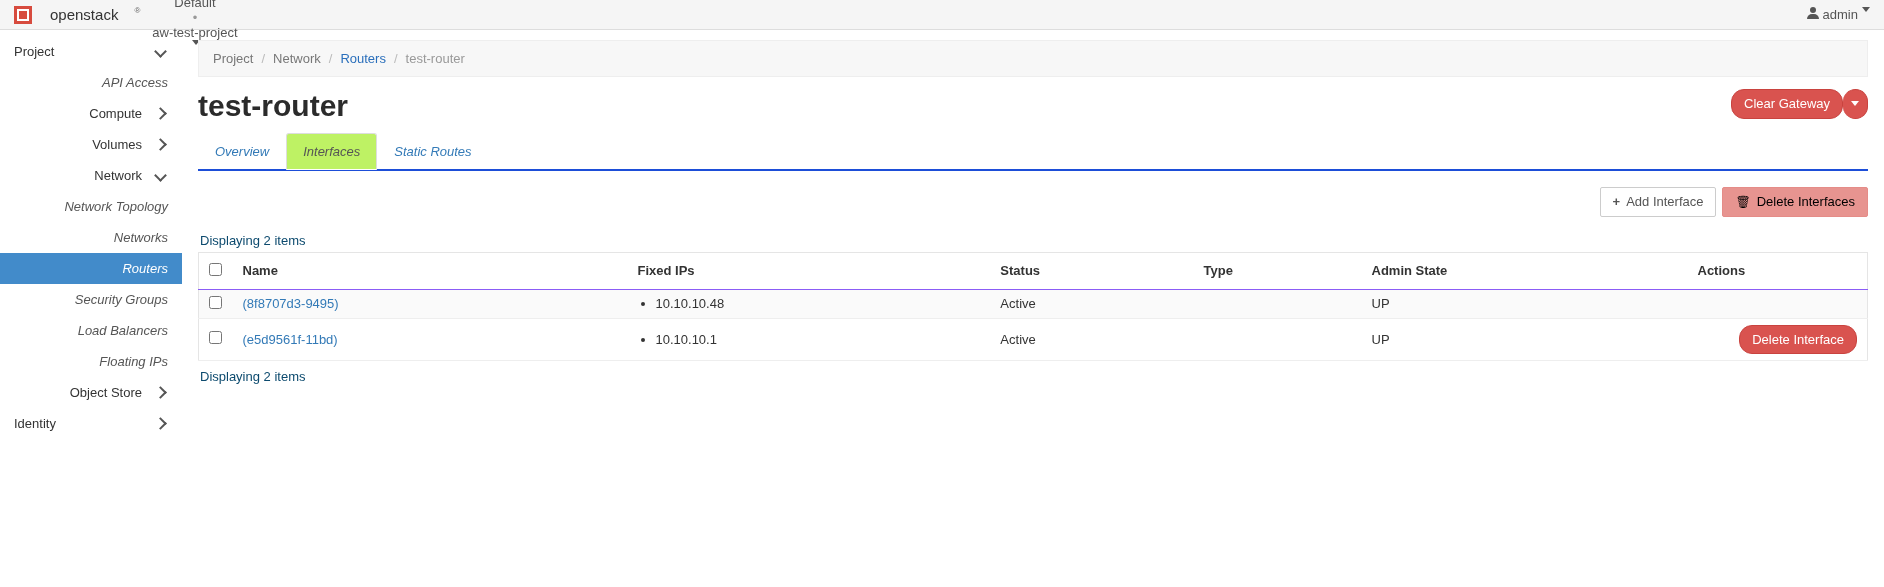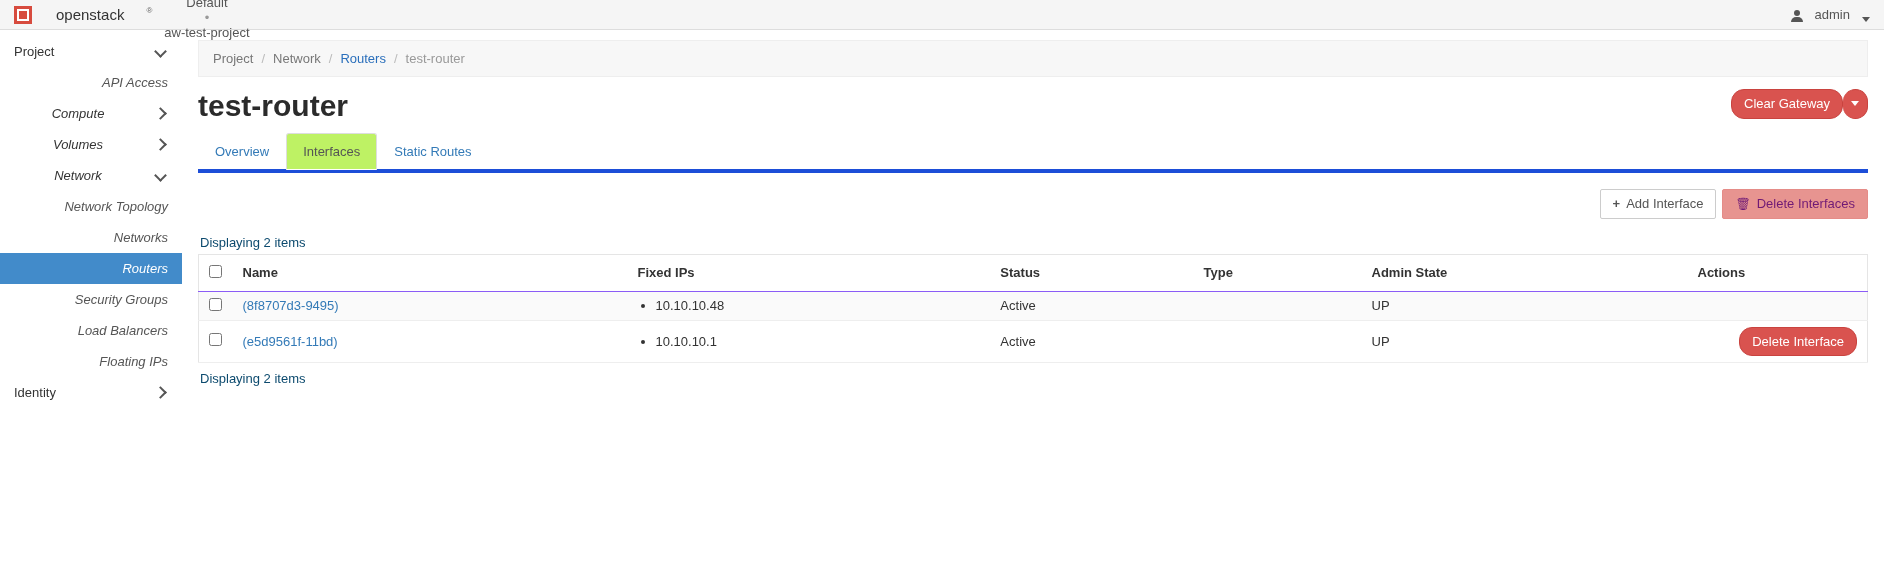--- a/index.html
+++ b/index.html
@@ -1,63 +1,63 @@
 <!DOCTYPE html>
 <html><head>
   <meta charset="utf-8">
   <style>
     * { box-sizing: border-box; margin: 0; padding: 0; }
     body { font-family: -apple-system, BlinkMacSystemFont, "Segoe UI", Helvetica, Arial, sans-serif; font-size: 13px; color: #333; background: #fff; }
     a { text-decoration: none; }
 
     
     .topbar { height: 30px; background: #f5f5f5; border-bottom: 1px solid #ddd; display: flex; align-items: center; padding: 0 14px; gap: 12px; }
-    .logo { display: flex; align-items: center; gap: 24px; font-size: 15px; color: #333; font-weight: 500; }
+    .logo { display: flex; align-items: center; gap: 18px; font-size: 15px; color: #333; font-weight: 500; }
     .logo-mark { width: 18px; height: 18px; background: #d74b3e; display: inline-block; position: relative; }
     .logo-mark::after { content:""; position:absolute; inset:3px; border:2px solid #fff; }
     .logo-sub { font-size: 8px; color:#666; margin-left:-2px; position:relative; top:-4px;}
     .context { display: flex; align-items: center; color: #555; flex-direction: column; }
     .context-sep { color:#999; }
     .context .caret { margin-left:2px; }
     .spacer { flex: 1; }
-    .userbtn { display:flex; align-items:flex-end; gap:12px; color:#555; cursor:pointer; }
+    .userbtn { display:flex; align-items:flex-start; gap:4px; color:#555; cursor:pointer; }
     .caret-down { width:0;height:0;border-left:4px solid transparent;border-right:4px solid transparent;border-top:5px solid #555; display:inline-block; }
 
     .layout { display: flex; min-height: calc(100vh - 30px); }
 
     
     .sidebar { width: 182px; flex: 0 0 182px; border-right: 0; padding-top: 6px; }
     .chev { width:9px; height:9px; border-right:2px solid #555; border-bottom:2px solid #555; display:inline-block; }
     .chev.right { transform: rotate(-45deg); }
     .chev.down { transform: rotate(45deg); margin-top:-3px; }
     
     .nav-row { display:flex; align-items:center; padding:8px 14px; cursor:pointer; color:#333;}
     .nav-row .lbl { flex:1; text-align:left; }
-    .nav-row .lbl-right { flex:1; text-align:center; padding-right:10px;font-style:italic;}
+    .nav-row .lbl-right { flex:1; text-align:right; padding-right:10px;}
     .nav-row .chev-box { width:16px; text-align:center;}
     .nav-leaf { padding:8px 14px 8px 14px; text-align:right; color:#555; cursor:pointer;font-style:italic;}
     .nav-leaf.active { background:#428bca; color:#fff; font-weight:400;}
 
     
     .main { flex:1; padding: 10px 16px 20px 16px; }
     .breadcrumb-bar { background:#f7f7f7; border:1px solid #eee; border-radius:0; padding:10px 14px; color:#777; display:flex; gap:8px; align-items:center; }
     .breadcrumb-bar a.link { color:#2a6fbb; }
     .bc-sep { color:#bbb; }
     .bc-current { color:#999; }
 
     .page-header-row { display:flex; align-items:flex-start; margin: 12px 0 6px 0;}
     h1.page-title { font-size: 30px; font-weight:600; color:#2b2b2b; flex:1; }
     .btn { display:inline-flex; align-items:center; padding:6px 12px; border:1px solid #ccc; border-radius:2px; background:#fff; color:#555; cursor:pointer; font-size:13px; gap:6px; line-height:1.2;}
     .btn-danger { background:#d9534f; border-color:#c9433f; color:#fff;border-radius:13px; }
-    .btn-danger-light { background:#e79490; border-color:#e58c88; color:#701a75; }
+    .btn-danger-light { background:#e79490; border-color:#e58c88; color:#000000; }
     .btn-group { display:flex; }
     .btn-group .btn + .btn { border-left:0; }
     .btn.caretbtn { padding:6px 8px;}
 
-    .tabs { display:flex; border-bottom:4px solid #1d4ed8; margin-top:10px;}
+    .tabs { display:flex; border-bottom:2px solid #1d4ed8; margin-top:10px;font-style:italic;}
     .tab { padding:10px 16px; color:#337ab7; cursor:pointer; border:1px solid transparent; margin-bottom:-1px;}
     .tab.active { color:#555; border:1px solid #ddd; border-bottom-color:#fff; background:#bef264; border-radius: 3px 3px 0 0;}
 
     .toolbar-row { display:flex; justify-content:flex-end; gap:6px; margin:16px 0 8px 0;}
 
     .item-count { color:#0c4a6e; margin:16px 0 4px 2px;}
 
     table.datatable { width:100%; border-collapse:collapse; border:1px solid #e5e5e5;}
     table.datatable th { text-align:left; font-weight:600; padding:10px 10px; background:#fff; border-bottom:1px solid #8b5cf6; color:#333;}
     table.datatable td { padding:6px 10px; border-bottom:1px solid #eee; vertical-align:middle;}
@@ -145,20 +145,24 @@
     <div class="nav-leaf">
       <span>Security Groups</span>
     </div>
     <div class="nav-leaf">
       <span>Load Balancers</span>
     </div>
     <div class="nav-leaf">
       <span>Floating IPs</span>
     </div>
 
+    <div class="nav-row">
+      <span class="lbl-right">Object Store</span>
+      <span class="chev-box"><span class="chev right"></span></span>
+    </div>
 
     <div class="nav-row">
       <span class="lbl">Identity</span>
       <span class="chev-box"><span class="chev right"></span></span>
     </div>
 
   </div>
 
   <div class="main">
     <div class="breadcrumb-bar">

